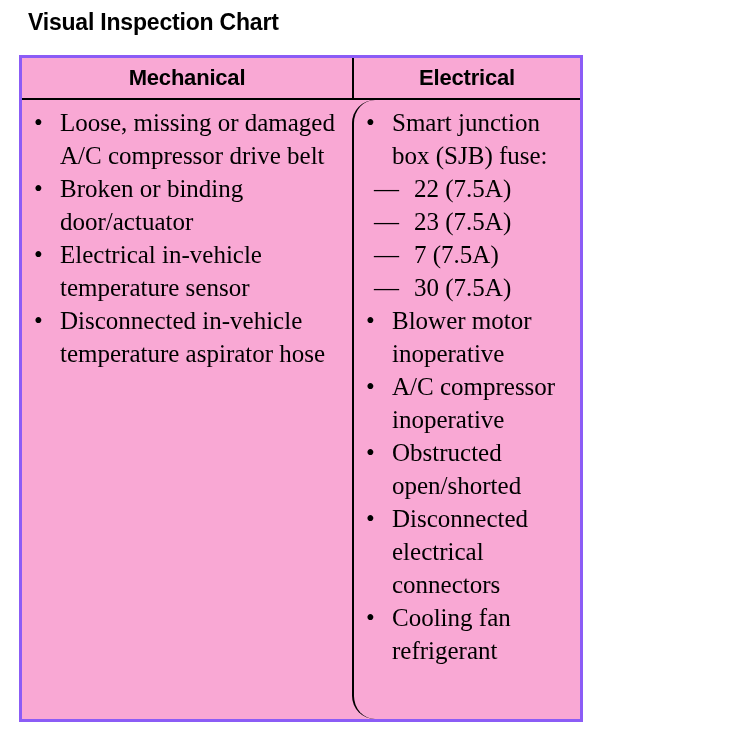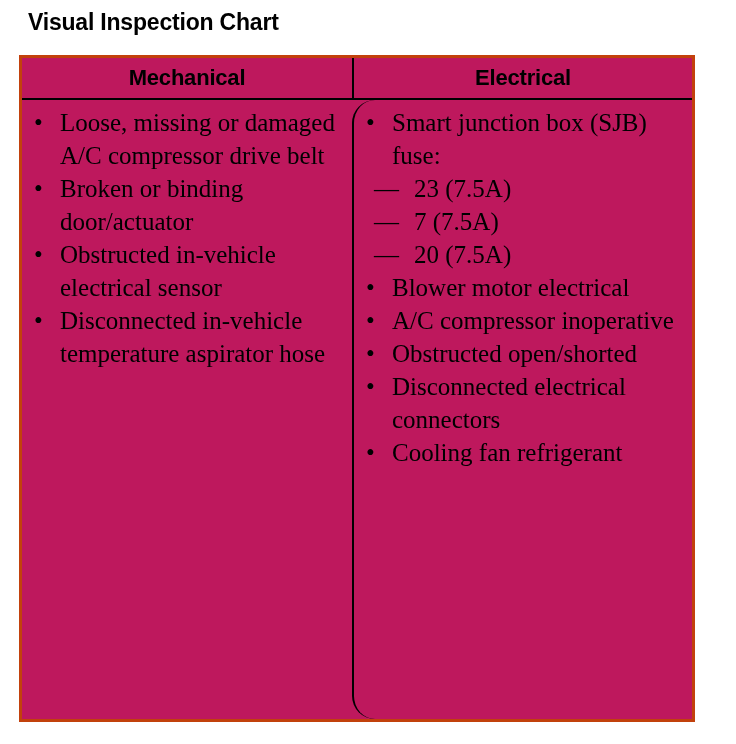--- a/index.html
+++ b/index.html
@@ -34,25 +34,25 @@
     line-height: 28px;
     color: #000000;
     white-space: nowrap;
   }
 
   
   .chart-table {
     position: absolute;
     left: 19px;
     top: 55px;
-    width: 676px;
+    width: 564px;
     height: 667px;
-    border: 3px solid #c2410c;
+    border: 3px solid #8b5cf6;
     box-sizing: border-box;
-    background: #be185d;
+    background: #f9a8d4;
   }
 
   .table-inner {
     display: flex;
     flex-direction: column;
     width: 100%;
     height: 100%;
   }
 
   
@@ -159,43 +159,44 @@
 
         <div class="body-cell left">
           <ul class="bullets">
             <li class="bullet-item">
               <span>Loose, missing or damaged A/C compressor drive belt</span>
             </li>
             <li class="bullet-item">
               <span>Broken or binding door/actuator</span>
             </li>
             <li class="bullet-item">
-              <span>Obstructed in-vehicle electrical sensor</span>
+              <span>Electrical in-vehicle temperature sensor</span>
             </li>
             <li class="bullet-item">
               <span>Disconnected in-vehicle temperature aspirator hose</span>
             </li>
           </ul>
         </div>
 
         <div class="body-cell right">
           <ul class="bullets">
 
 
             <li class="bullet-item">
               <span>Smart junction box (SJB) fuse:</span>
               <ul class="subitems">
+                <li class="sub-item">22 (7.5A)</li>
                 <li class="sub-item">23 (7.5A)</li>
                 <li class="sub-item">7 (7.5A)</li>
-                <li class="sub-item">20 (7.5A)</li>
+                <li class="sub-item">30 (7.5A)</li>
               </ul>
             </li>
 
             <li class="bullet-item">
-              <span>Blower motor electrical</span>
+              <span>Blower motor inoperative</span>
             </li>
             <li class="bullet-item">
               <span>A/C compressor inoperative</span>
             </li>
             <li class="bullet-item">
               <span>Obstructed open/shorted</span>
             </li>
             <li class="bullet-item">
               <span>Disconnected electrical connectors</span>
             </li>

